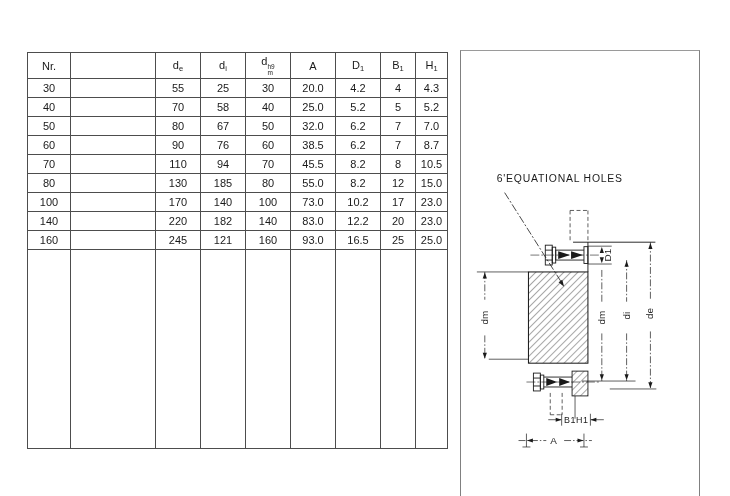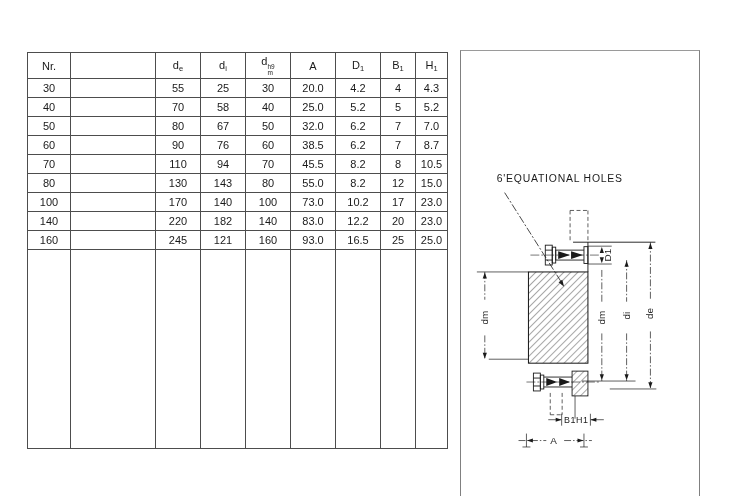--- a/index.html
+++ b/index.html
@@ -110,21 +110,21 @@
             <td>70</td>
             <td>45.5</td>
             <td>8.2</td>
             <td>8</td>
             <td>10.5</td>
           </tr>
           <tr>
             <td>80</td>
             <td></td>
             <td>130</td>
-            <td>143</td>
+            <td>185</td>
             <td>80</td>
             <td>55.0</td>
             <td>8.2</td>
             <td>12</td>
             <td>15.0</td>
           </tr>
           <tr>
             <td>100</td>
             <td></td>
             <td>170</td>

